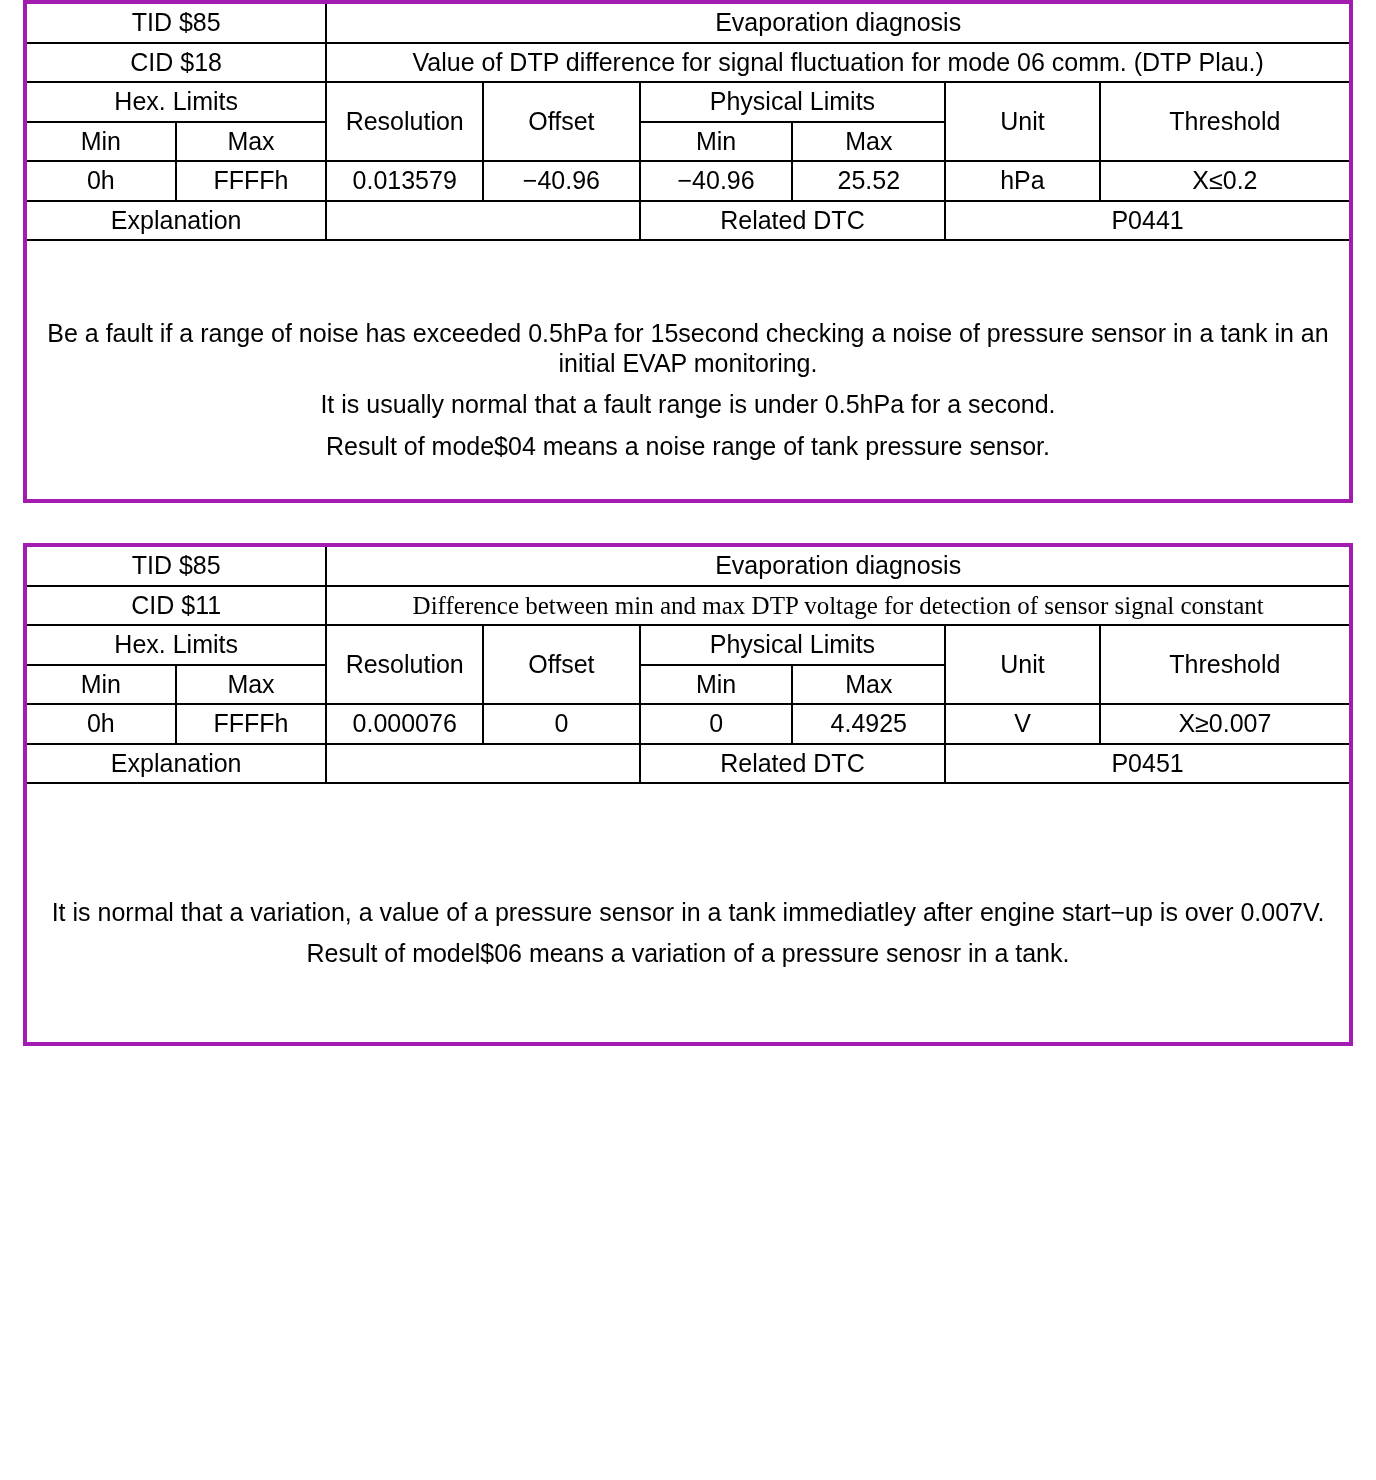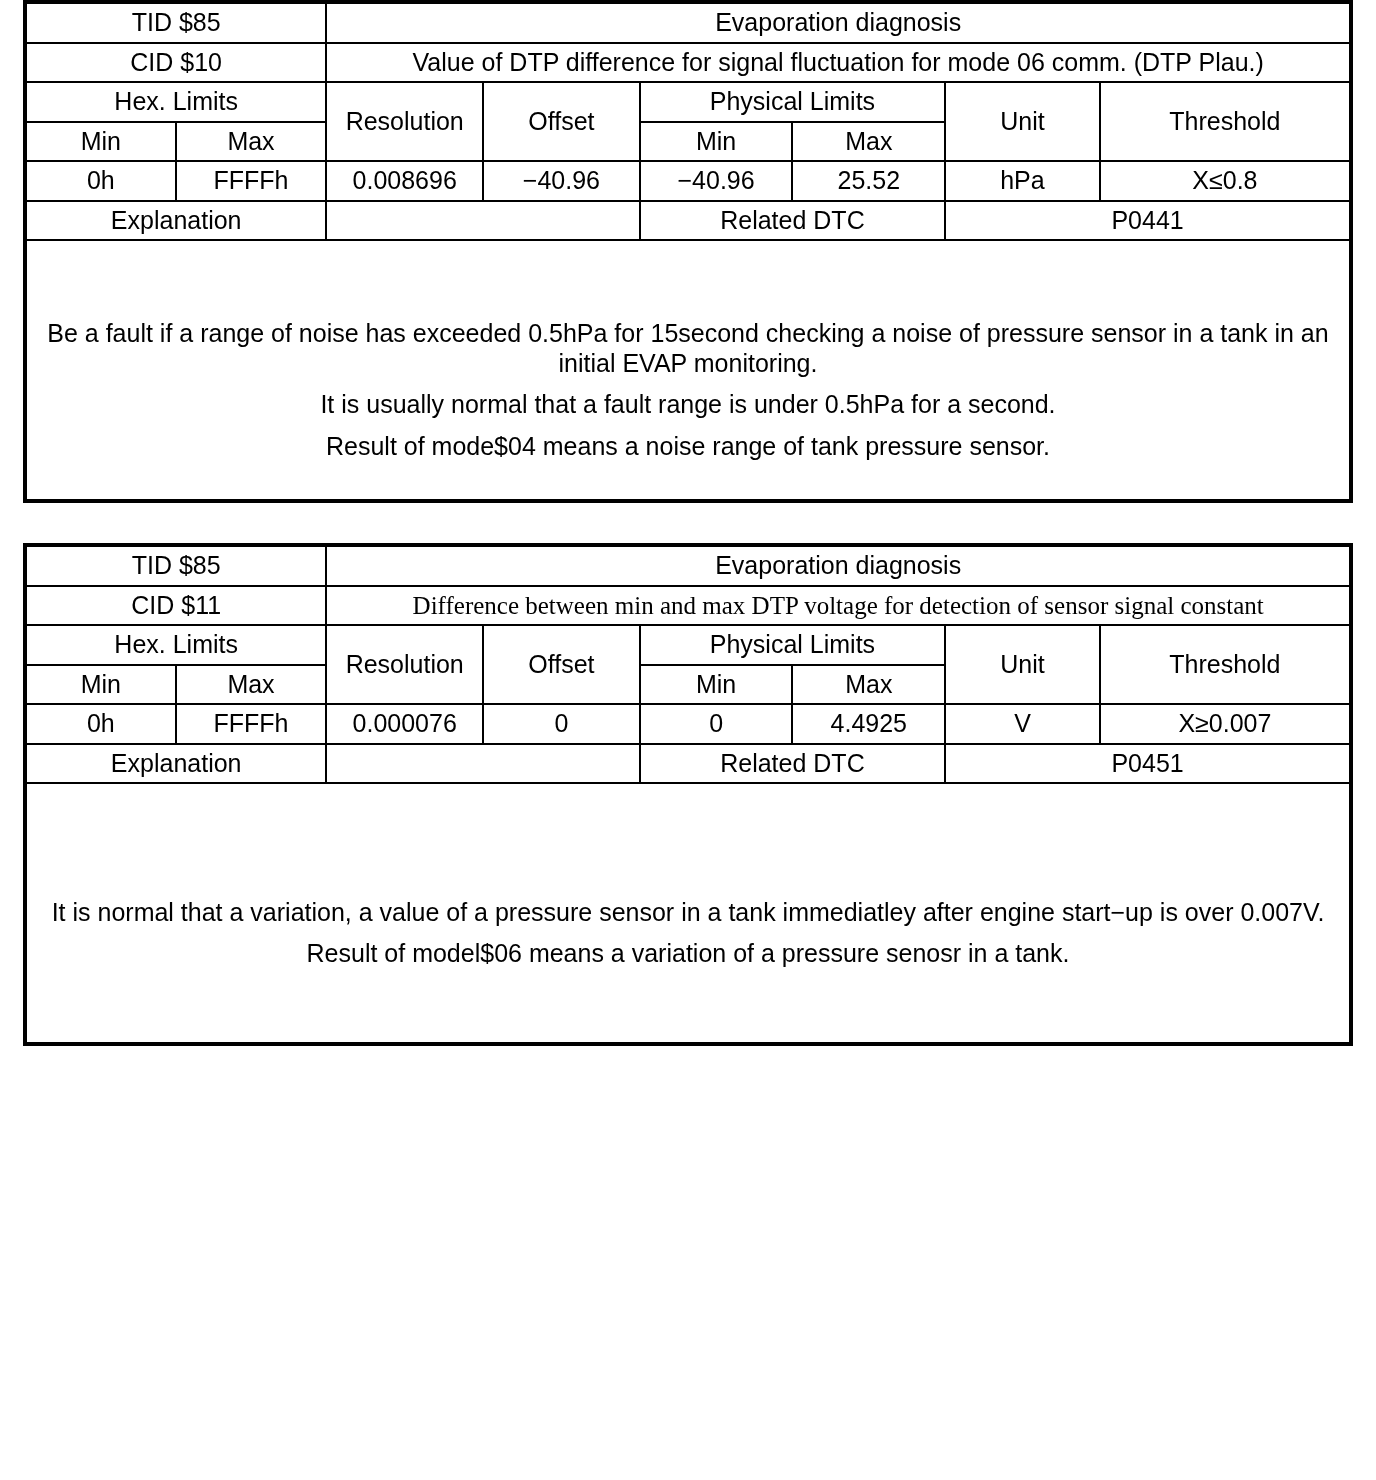--- a/index.html
+++ b/index.html
@@ -30,21 +30,21 @@
   .spec-table td {
     border: 2px solid #000;
     padding: 4px 6px;
     font-size: 25px;
     line-height: 1.18;
     text-align: center;
     vertical-align: middle;
     font-weight: 400;
   }
   .outer-frame {
-    border: 4px solid #000000;
+    border: 4px solid #a21caf;
   }
   .t-left {
     text-align: left;
     padding-left: 10px;
     font-family: Liberation Serif, serif;
   }
   .sub-head {
     font-size: 24px;
   }
   .desc-cell {
@@ -94,46 +94,46 @@
         <col class="col-pmax">
         <col class="col-unit">
         <col class="col-thr">
     </colgroup>
     <tbody>
       <tr>
         <td colspan="2">TID $85</td>
         <td colspan="6">Evaporation diagnosis</td>
       </tr>
       <tr>
-        <td colspan="2">CID $10</td>
+        <td colspan="2">CID $18</td>
         <td colspan="6" class="wrap-cell">Value of DTP difference for signal fluctuation for mode 06 comm. (DTP Plau.)</td>
       </tr>
       <tr>
         <td colspan="2" class="sub-head">Hex. Limits</td>
         <td rowspan="2">Resolution</td>
         <td rowspan="2">Offset</td>
         <td colspan="2" class="sub-head">Physical Limits</td>
         <td rowspan="2">Unit</td>
         <td rowspan="2">Threshold</td>
       </tr>
       <tr>
         <td class="sub-head">Min</td>
         <td class="sub-head">Max</td>
         <td class="sub-head">Min</td>
         <td class="sub-head">Max</td>
       </tr>
       <tr>
         <td>0h</td>
         <td>FFFFh</td>
-        <td>0.008696</td>
+        <td>0.013579</td>
         <td>−40.96</td>
         <td>−40.96</td>
         <td>25.52</td>
         <td>hPa</td>
-        <td>X≤0.8</td>
+        <td>X≤0.2</td>
       </tr>
       <tr>
         <td colspan="2">Explanation</td>
         <td colspan="2" class="blank-cell"></td>
         <td colspan="2">Related DTC</td>
         <td colspan="2">P0441</td>
       </tr>
       <tr>
         <td colspan="8" class="desc-cell">
           <p class="first-line">Be a fault if a range of noise has exceeded 0.5hPa for 15second checking a noise of pressure sensor in a tank in an initial EVAP monitoring.</p>

